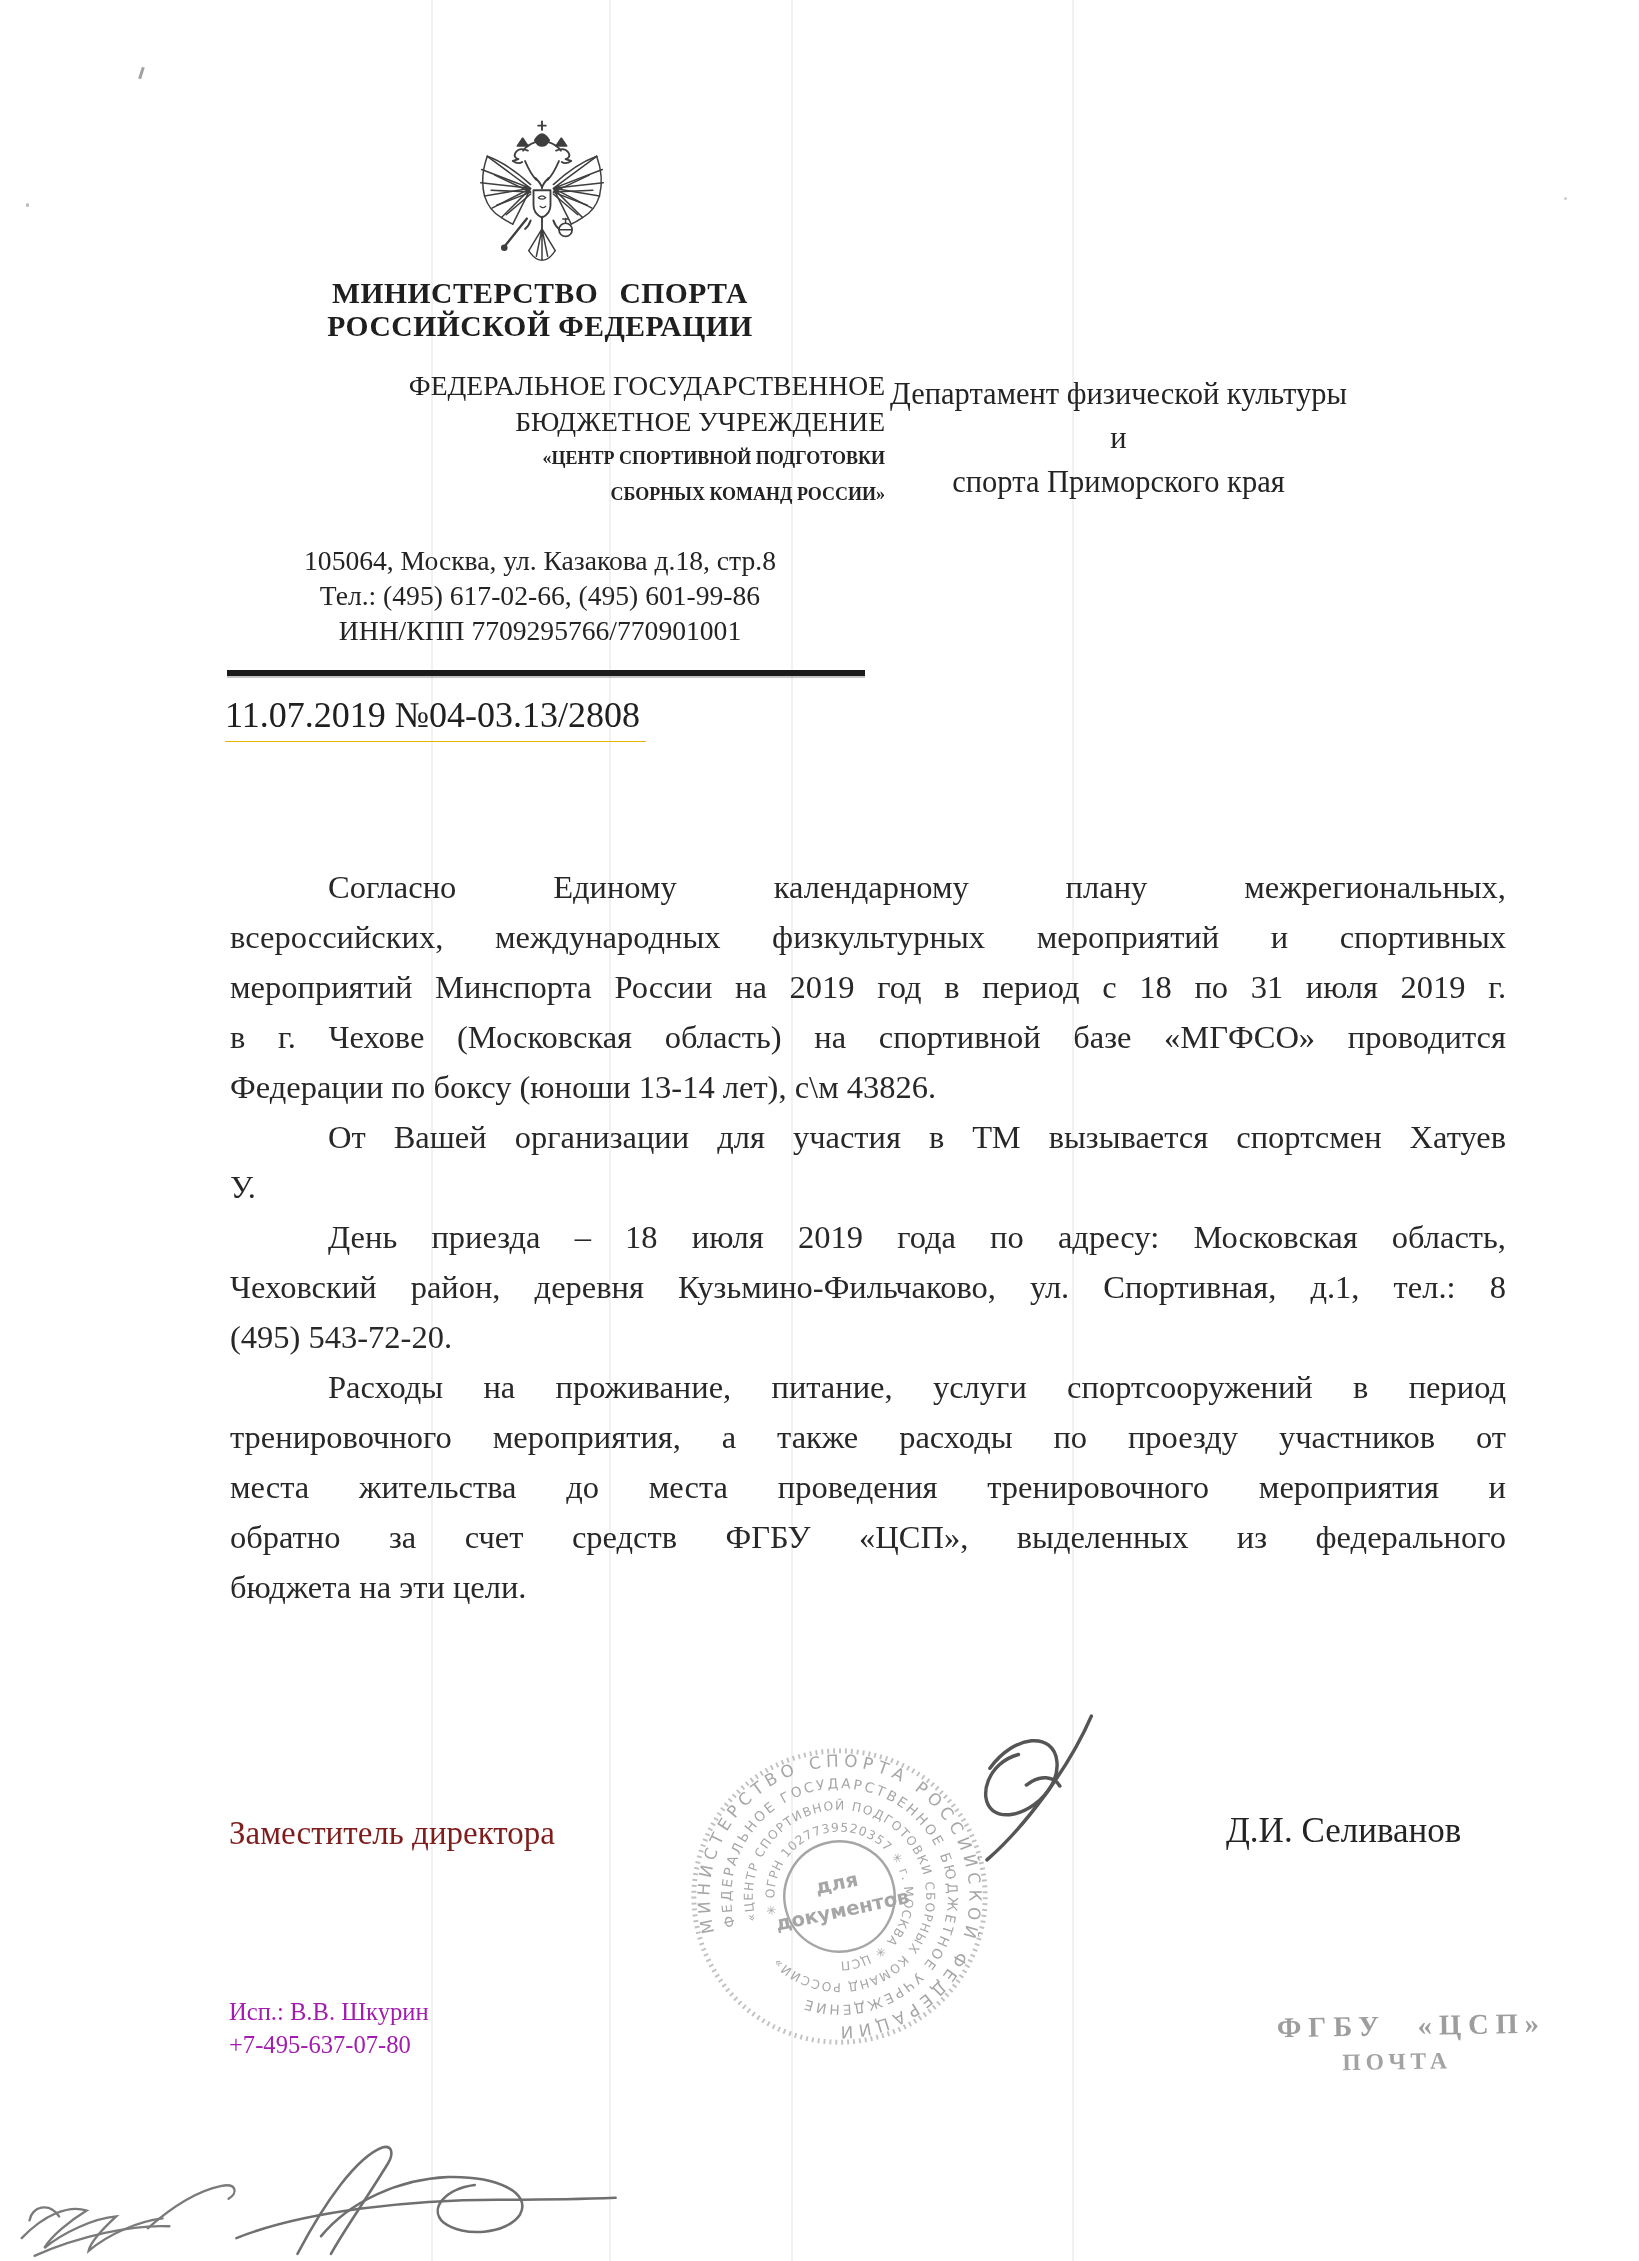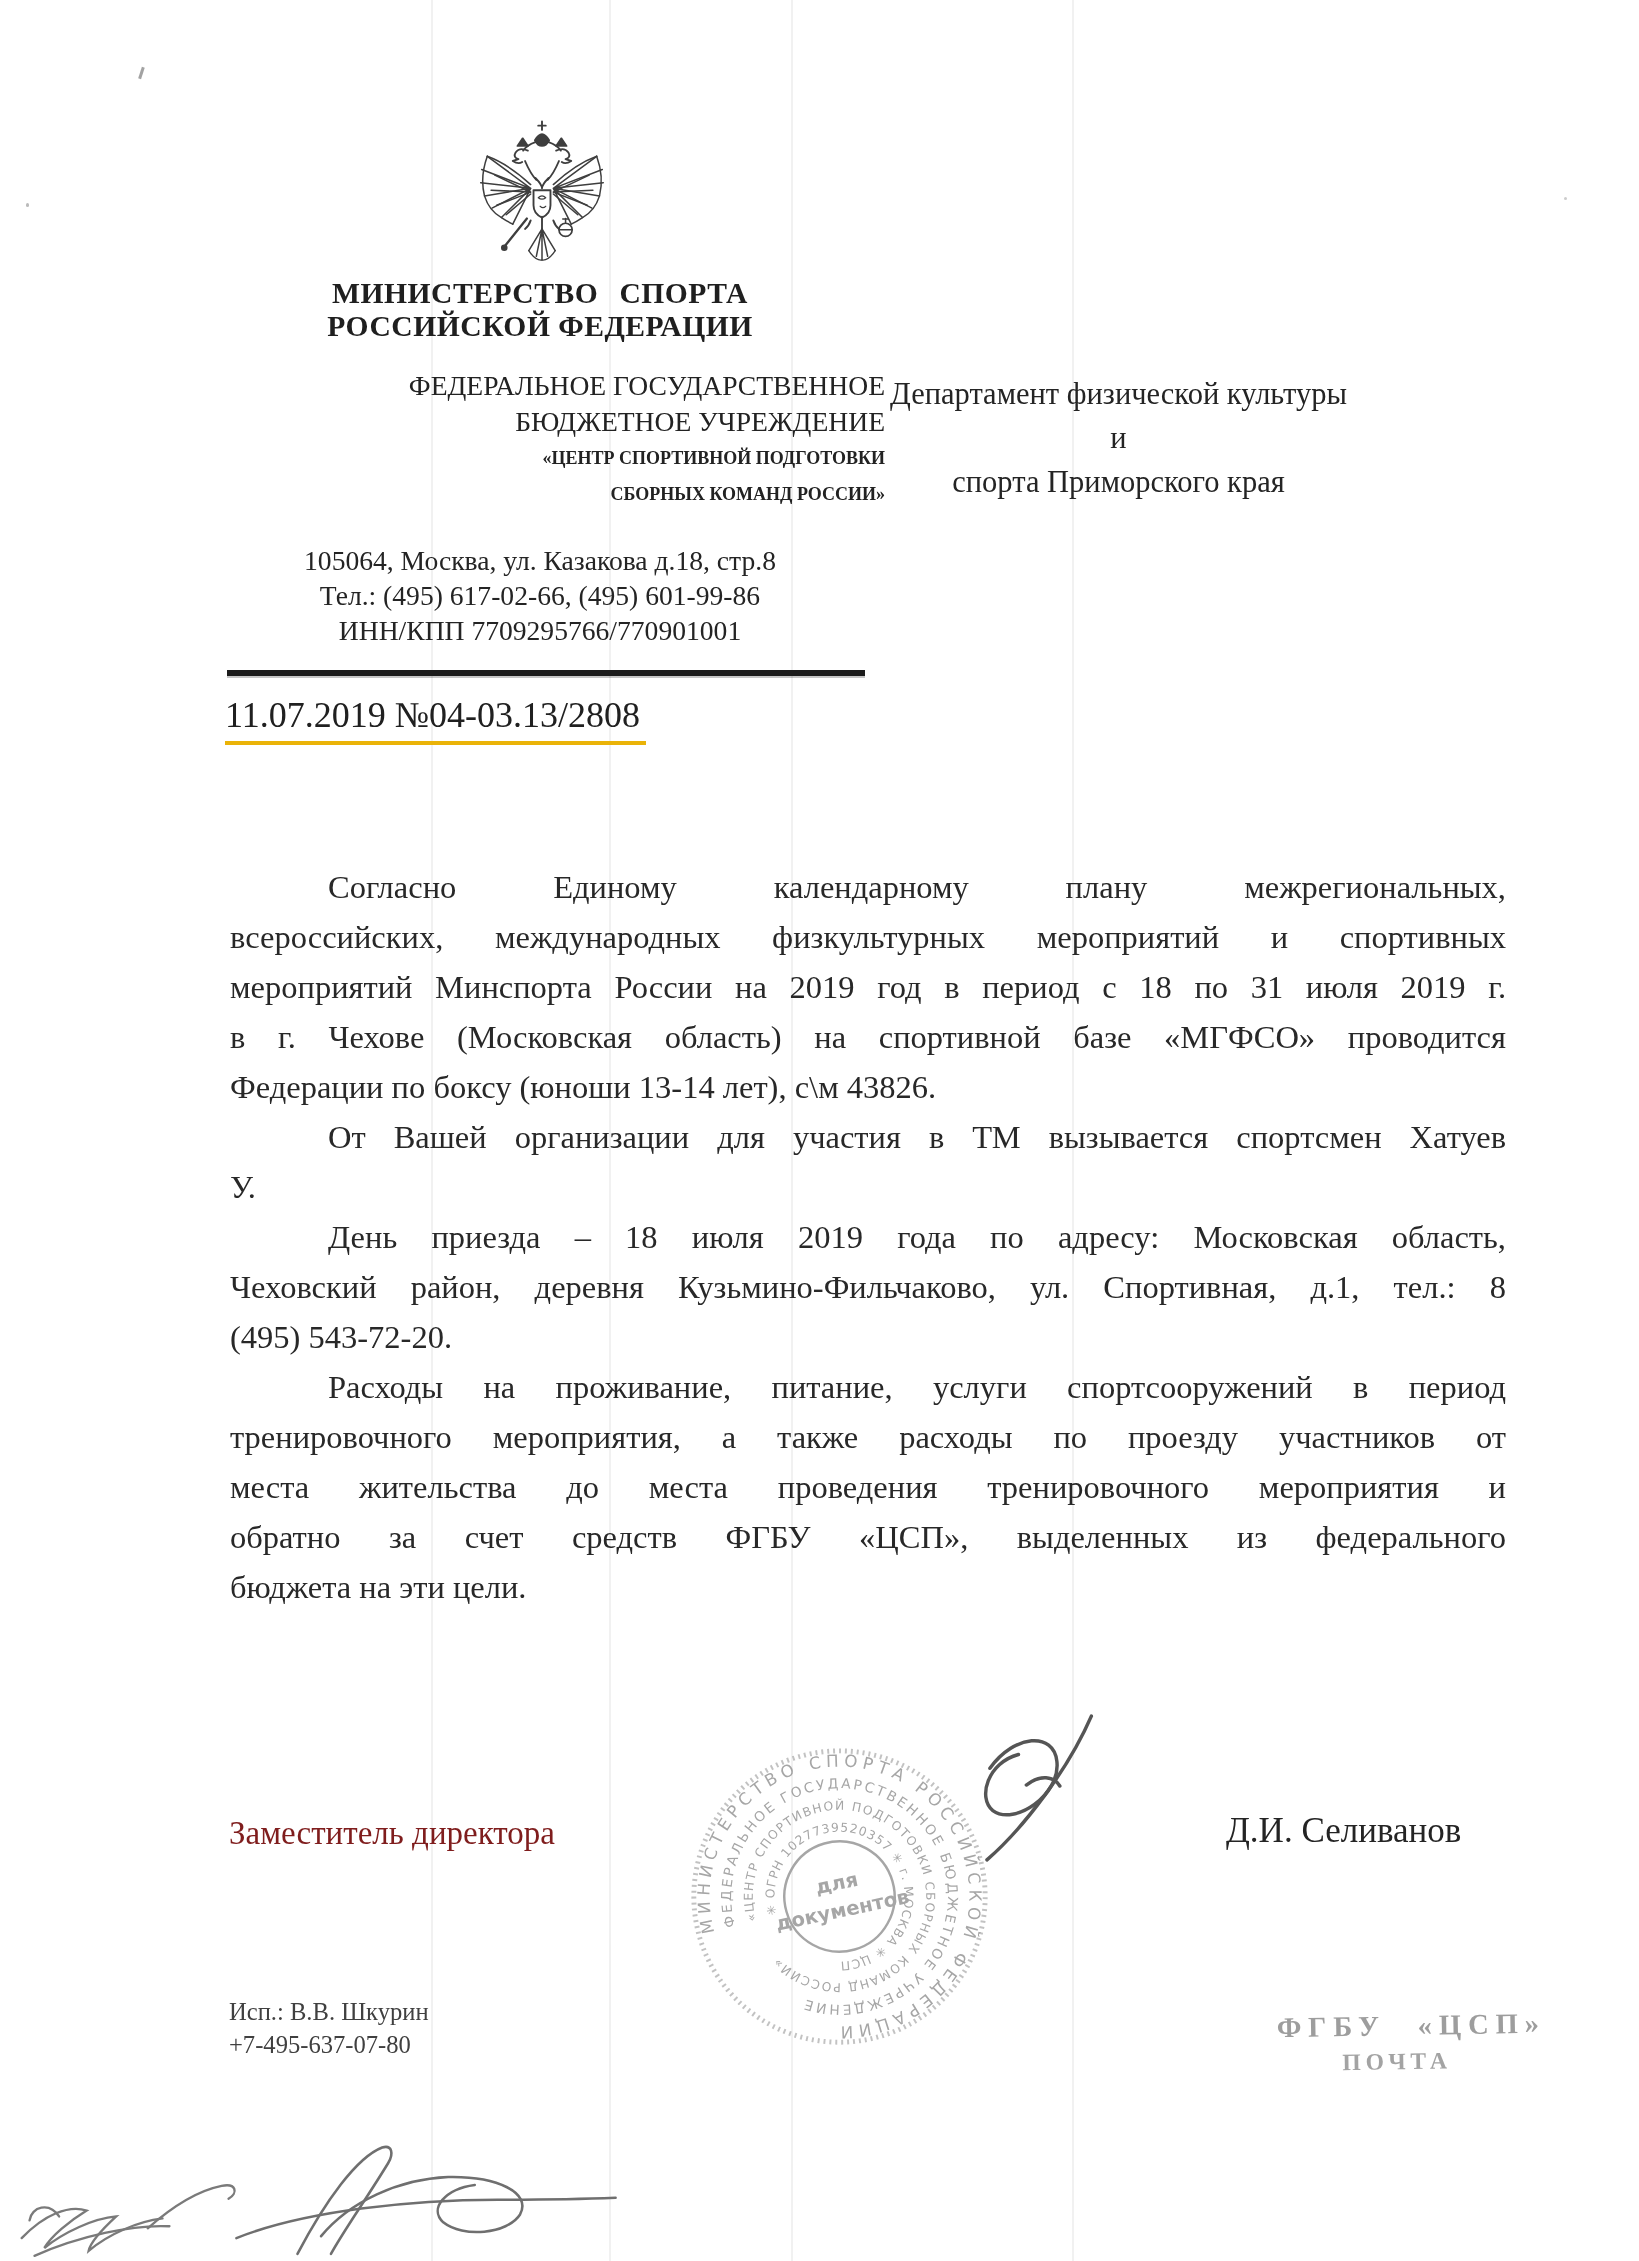--- a/index.html
+++ b/index.html
@@ -15,31 +15,31 @@
   .org{top:368px;font-size:27.6px;line-height:36px;color:#222;text-align:right;}
   .org .b{font-weight:bold;font-size:18px;}
   .contact{top:543px;font-size:27.6px;line-height:35px;color:#242424;}
 
   .recipient{position:absolute;left:882px;top:372px;width:473px;text-align:center;
              font-size:30.5px;line-height:44px;color:#242424;}
 
   .rule{position:absolute;left:227px;top:670px;width:638px;height:5.9px;background:#1b1b1b;
         box-shadow:0 2px 0 rgba(27,27,27,.25);}
   .refnum{position:absolute;left:225px;top:694px;font-size:36px;color:#202020;
-          border-bottom:4px solid #eab308;padding:0 5.9px 4.9px 0;}
+          border-bottom:1px solid #eab308;padding:0 5.9px 4.9px 0;}
 
   .body{position:absolute;left:230px;top:862px;width:1276px;font-size:32.5px;line-height:50px;color:#282828;}
   .bl{text-align:justify;text-align-last:justify;}
   .bl-last{text-align:left;}
   .ind{padding-left:98px;}
 
   .sig-title{position:absolute;left:229px;top:1815px;font-size:33px;color:#7f1d1d;}
   .sig-name{position:absolute;left:1226px;top:1811px;font-size:35px;color:#242424;}
 
-  .executor{position:absolute;left:229px;top:1996px;font-size:24.6px;line-height:32.5px;color:#404040;}
+  .executor{position:absolute;left:229px;top:1996px;font-size:24.6px;line-height:32.5px;color:#a21caf;}
 
   .postal{position:absolute;left:1277px;top:2010px;color:#8d8d8d;transform:rotate(-1deg);
           font-family:"Liberation Serif",serif;}
   .postal .l1{font-size:28.6px;font-weight:bold;letter-spacing:6.9px;word-spacing:17.7px;opacity:.85;}
   .postal .l2{font-size:23.6px;font-weight:bold;letter-spacing:4.9px;margin:5.9px 0 0 65px;opacity:.8;}
 
   .eagle{position:absolute;left:476px;top:114px;width:132px;height:160px;}
   .stampbox{position:absolute;left:683px;top:1732px;width:313px;height:333px;}
   .overlay{position:absolute;left:0;top:0;width:1639px;height:2262px;pointer-events:none;}
 </style>

